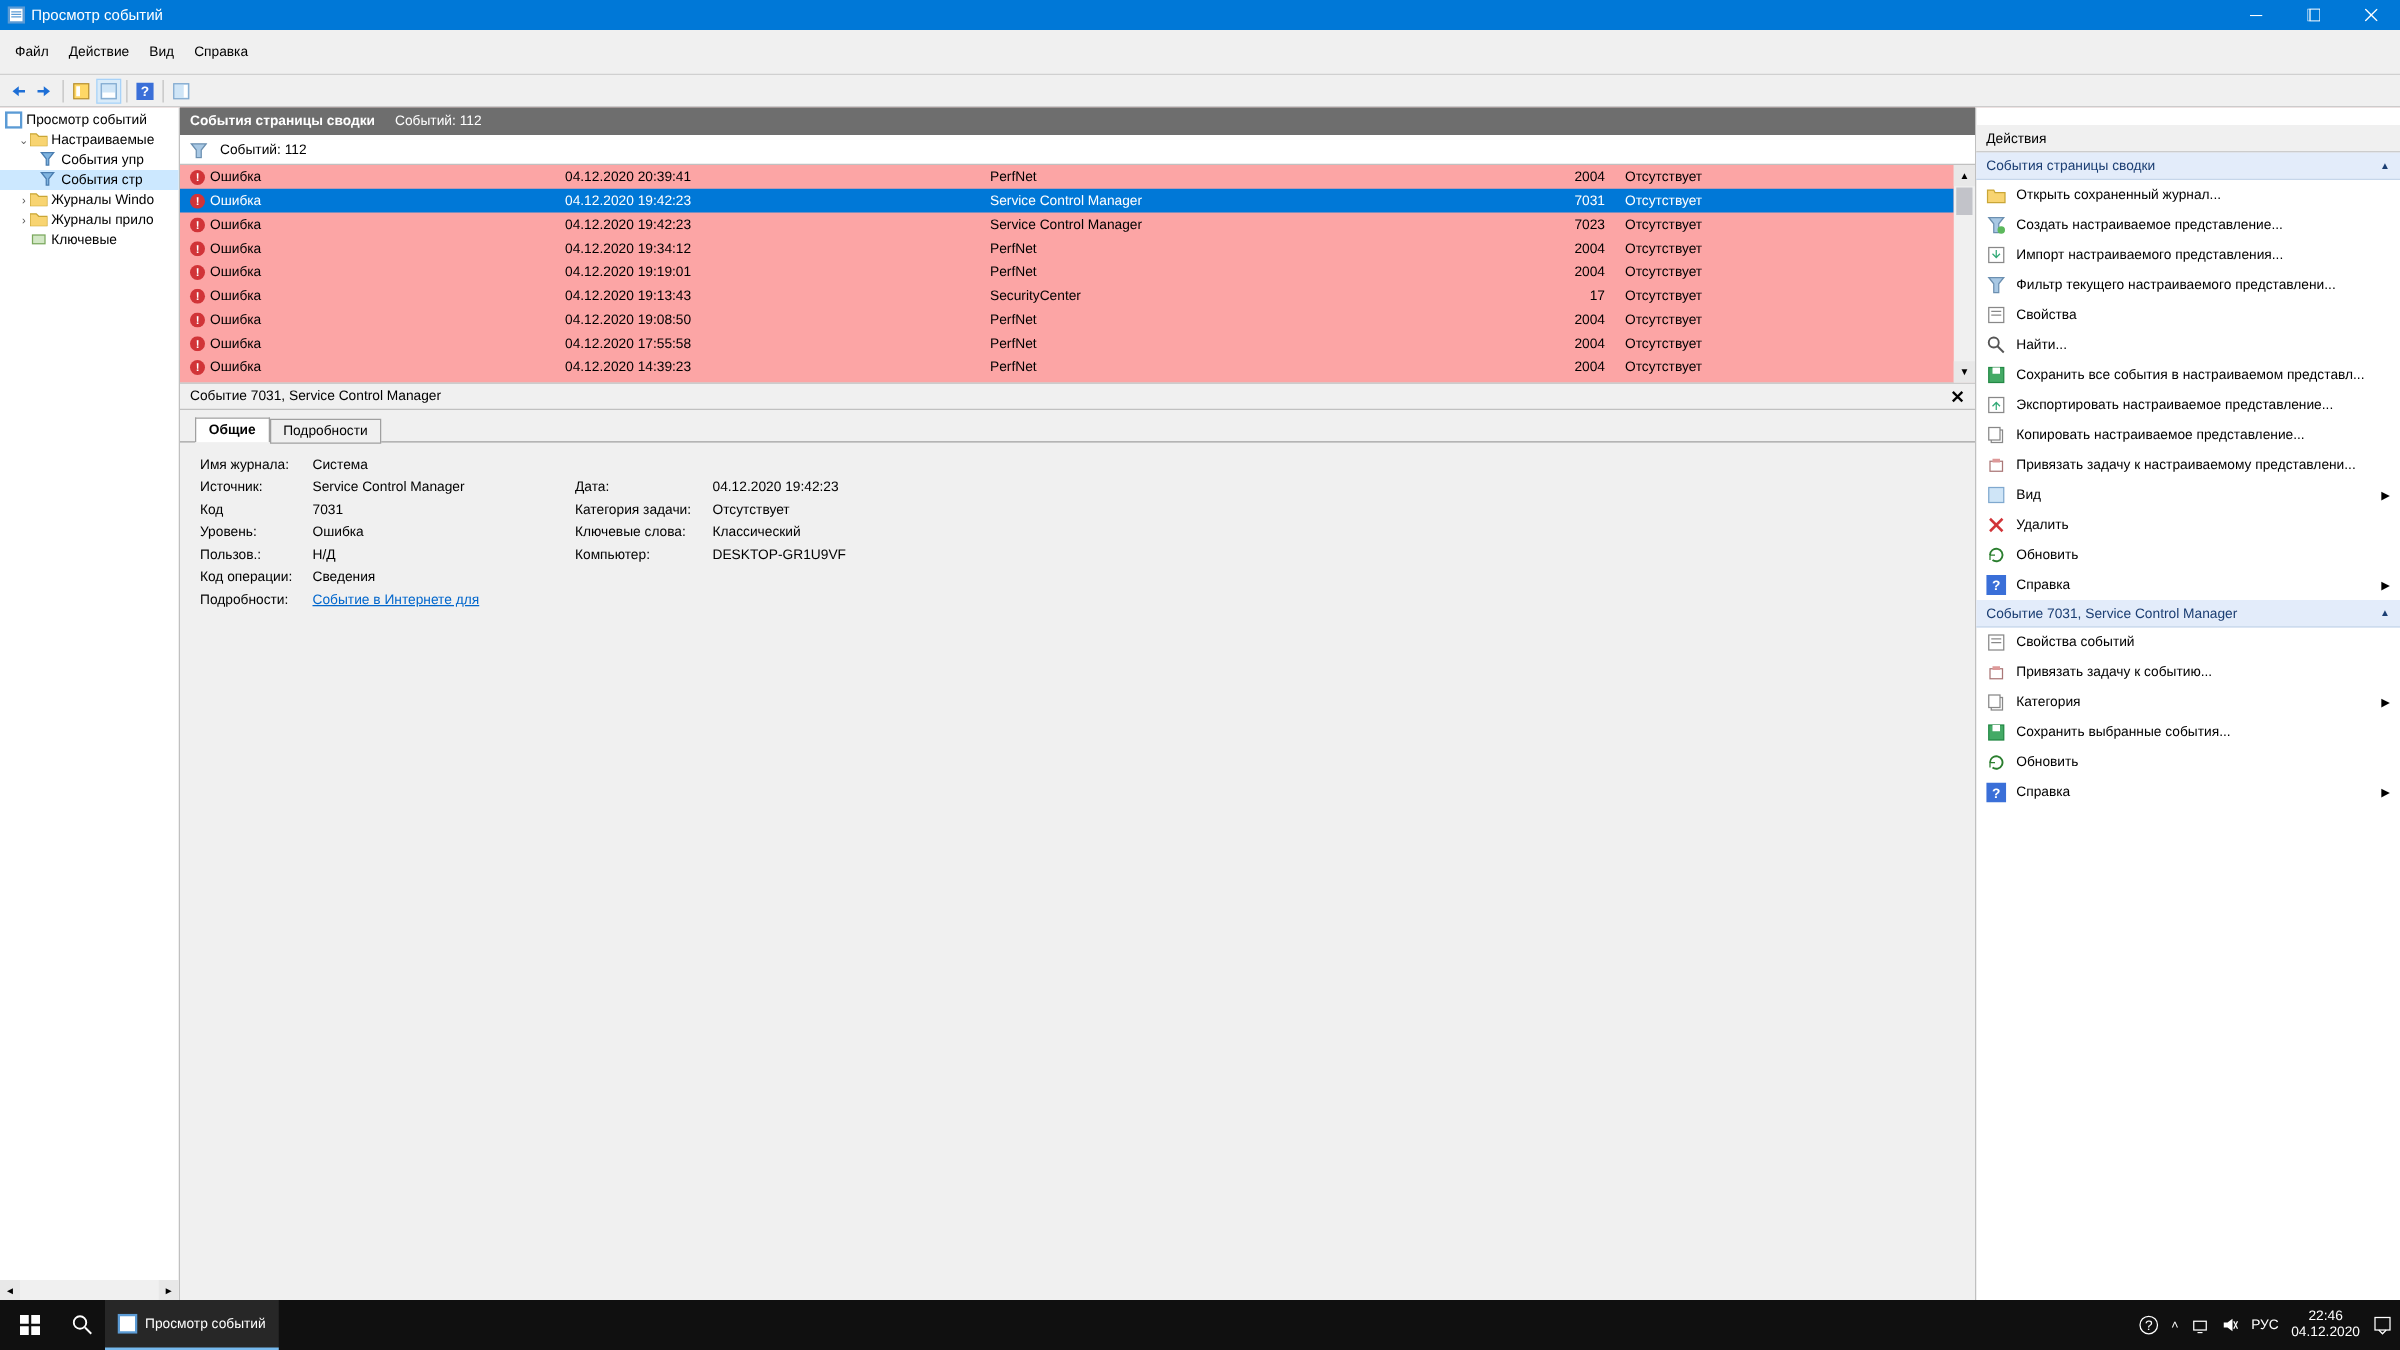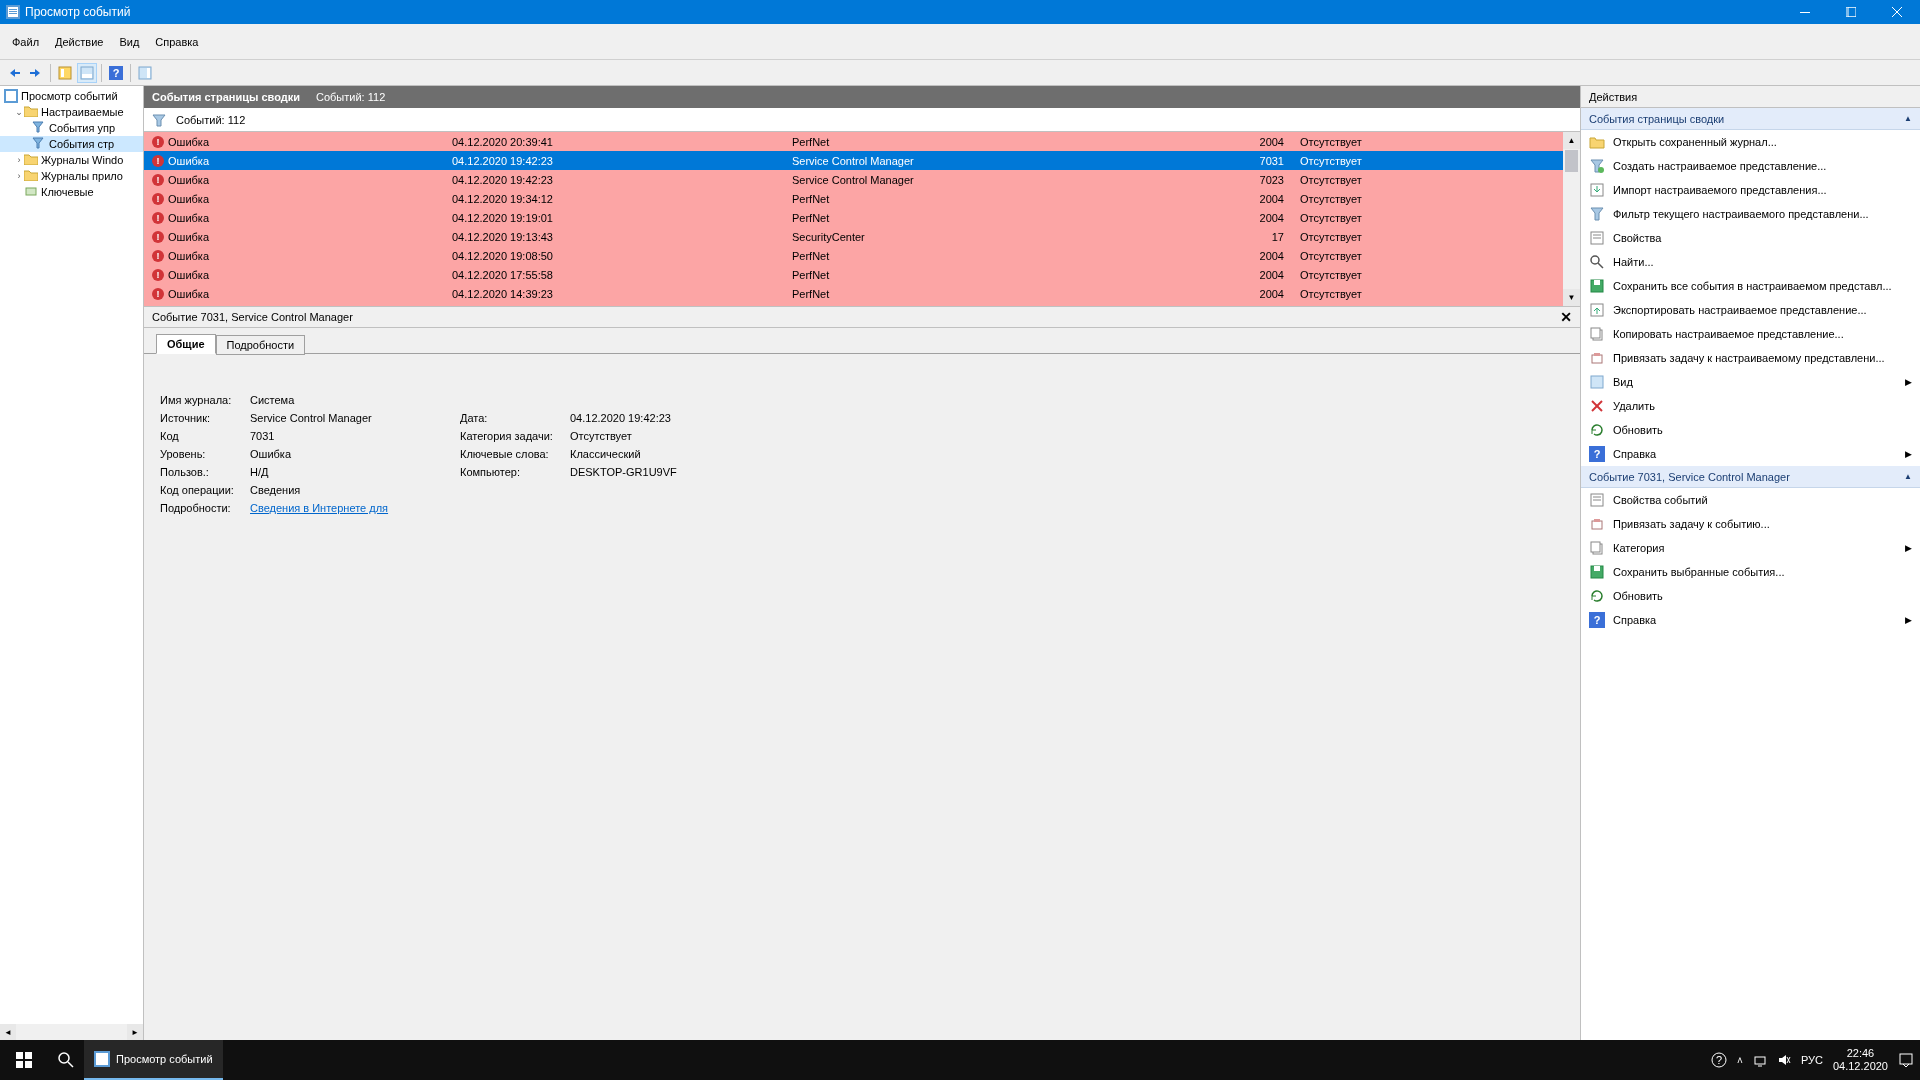--- a/index.html
+++ b/index.html
@@ -45,25 +45,25 @@
 .vscroll .arr { height:17px; background:#e8e8e8; display:flex; align-items:center; justify-content:center; font-size:8px; }
 .vscroll .thumb { background:#c2c3c9; margin:0 2px; }
 .detail-head { height:22px; background:#f0f0f0; border-top:1px solid #c0c0c0; border-bottom:1px solid #c0c0c0; display:flex; align-items:center; padding:0 8px; font-weight:400; }
 .detail-head .close { margin-left:auto; font-weight:bold; cursor:default; font-size:14px; }
 .tabs { display:flex; padding:6px 0 0 12px; gap:0; background:#f0f0f0; }
 .tab { padding:3px 10px; border:1px solid #a0a0a0; background:#fff; cursor:default; position:relative; }
 .tab.active { border-bottom-color:#fff; font-weight:600; z-index:2; }
 .tab.inactive { background:#f0f0f0; border-bottom-color:#a0a0a0; top:1px; }
 .detail-body { flex:1; background:#f0f0f0; padding:8px 16px 12px 16px; display:flex; flex-direction:column; min-height:0; border-top:1px solid #a0a0a0; margin-top:-1px; }
 .desc-box { background:#fff; border:1px solid #a0a0a0; padding:6px 8px; height:390px; }
-.meta { margin-top:32px; display:grid; grid-template-columns:90px 210px 110px 300px; row-gap:6px; }
+.meta { margin-top:4px; display:grid; grid-template-columns:90px 210px 110px 300px; row-gap:6px; }
 .meta .lbl { color:#000; }
 .meta a { color:#0066cc; text-decoration:underline; }
 .actions { width:340px; border-left:1px solid #c0c0c0; background:#fff; display:flex; flex-direction:column; }
-.actions-title { height:22px; background:#f0f0f0; border-bottom:1px solid #c0c0c0; display:flex; align-items:center; padding:0 8px; font-weight:400; }
+.actions-title { height:22px; background:#f0f0f0; border-bottom:1px solid #c0c0c0; display:flex; align-items:center; padding:0 8px; font-weight:400;margin-top:14px; }
 .act-section { height:22px; background:#e3ecfa; border-bottom:1px solid #c6d6ea; display:flex; align-items:center; padding:0 8px; color:#1b3e73; }
 .act-section .chev { margin-left:auto; font-size:8px; color:#1b3e73; }
 .act-item { height:24px; display:flex; align-items:center; padding:0 8px; gap:8px; cursor:default; }
 .act-item .aicon { width:16px; height:16px; flex-shrink:0; display:flex; align-items:center; justify-content:center; }
 .act-item .chev { margin-left:auto; font-size:9px; }
 .taskbar { height:40px; background:#101010; display:flex; align-items:center; color:#fff; }
 .taskbar .start { width:48px; height:40px; display:flex; align-items:center; justify-content:center; }
 .taskbar .task { height:40px; padding:0 10px; display:flex; align-items:center; gap:6px; background:#272727; border-bottom:2px solid #76b9ed; }
 .taskbar .task.search { background:transparent; border:none; }
 .tray { margin-left:auto; display:flex; align-items:center; gap:10px; padding-right:6px; font-size:11px; }
@@ -369,21 +369,21 @@
             <span>Классический</span>
           <span class="lbl">Пользов.:</span>
             <span>Н/Д</span>
           <span class="lbl">Компьютер:</span>
             <span>DESKTOP-GR1U9VF</span>
           <span class="lbl">Код операции:</span>
             <span>Сведения</span>
             <span></span>
             <span></span>
           <span class="lbl">Подробности:</span>
-            <span><a href="#">Сведения в Интернете для </a></span>
+            <span><a href="#">Событие в Интернете для </a></span>
             <span></span>
             <span></span>
         </div>
       </div>
     </div>
 
     <div class="actions">
       <div class="actions-title">Действия</div>
       <div class="act-section">
           <span>События страницы сводки</span>

